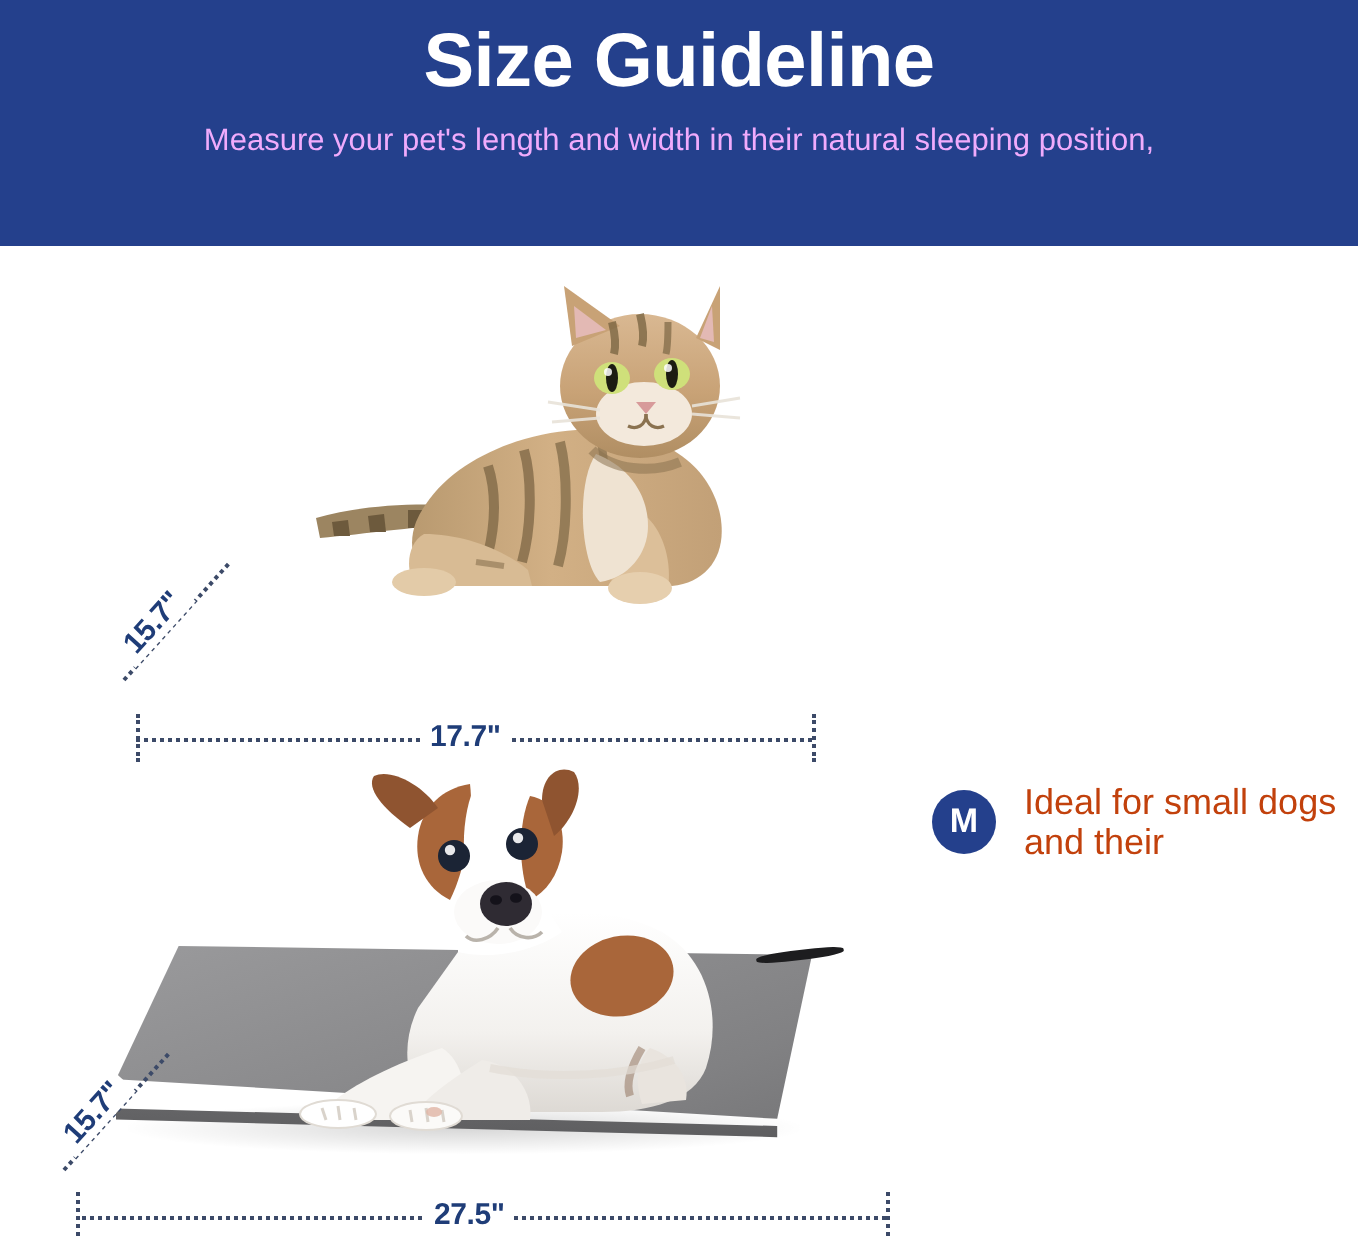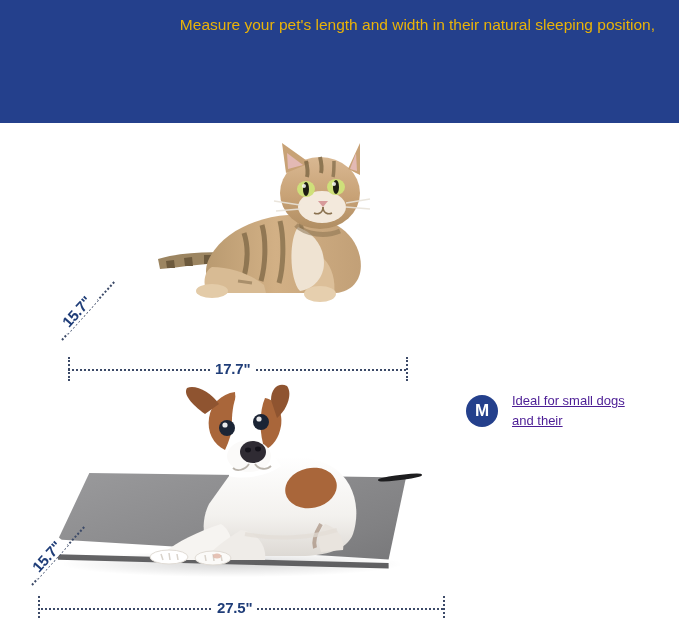--- a/index.html
+++ b/index.html
@@ -29,23 +29,23 @@
     color: #ffffff;
     font-size: 38px;
     font-weight: bold;
     text-align: center;
     letter-spacing: -0.3px;
     line-height: 46px;
     margin: 0;
     font-family: "Liberation Sans", sans-serif;
   }
   #header-subtitle {
-    color: #eab308;
+    color: #f0abfc;
     font-size: 15.5px;
-    text-align: right;
+    text-align: center;
     line-height: 22px;
     margin: 6px 24px 0 24px;
     font-weight: 500;
   }
   .sub-line { display: block; }
 
   
   .panel {
     position: absolute;
     left: 0;
@@ -128,38 +128,38 @@
     font-size: 17px;
     font-weight: bold;
     display: flex;
     align-items: center;
     justify-content: center;
     flex: 0 0 32px;
     margin-right: 14px;
     font-family: "Liberation Sans", sans-serif;
   }
   .caption {
-    color: #4c1d95;
-    font-size: 13px;
+    color: #c2410c;
+    font-size: 18px;
     line-height: 20px;
     max-width: 175px;
-    text-decoration: underline;
   }
 
   
   .pet { position: absolute; }
 
   
   #cat { left: 90px; top: -2px; width: 250px; height: 175px; }
   #cat svg, #dog svg { display: block; }
 </style>
 </head>
 <body>
 
 <div id="header">
+  <h1 id="header-title">Size Guideline</h1>
   <div id="header-subtitle">
     <span class="sub-line">Measure your pet's length and width in their natural sleeping position,</span>
   </div>
 </div>
 
 <div class="panel" id="panel-medium">
 
   <div class="scene" id="scene-medium">
 
     <div class="mat-wrap">

